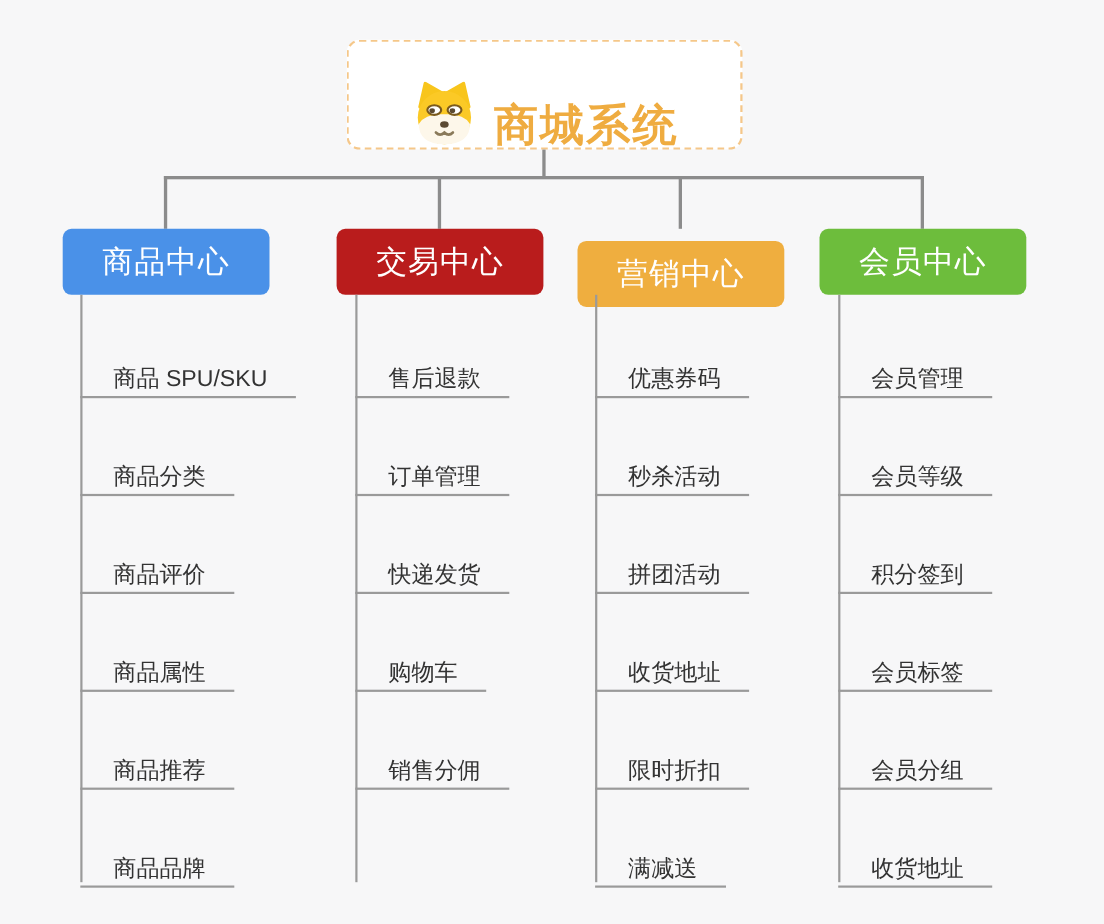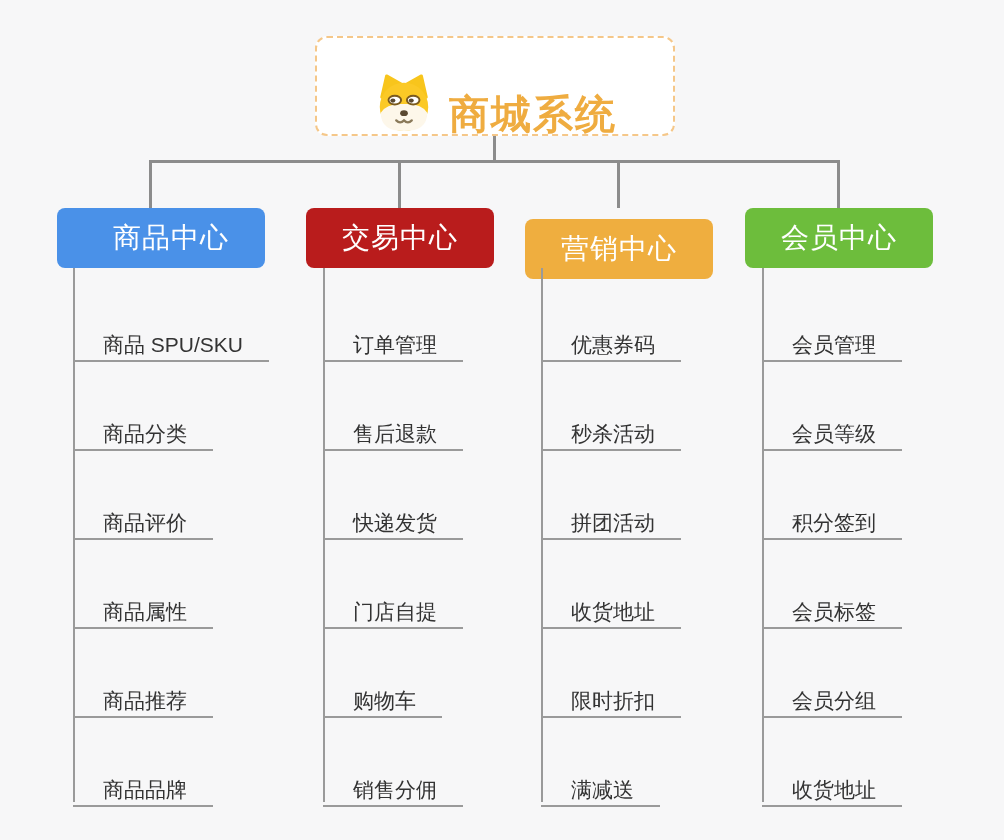--- a/index.html
+++ b/index.html
@@ -83,21 +83,21 @@
     <span class="root-title" style="color: rgb(239, 172, 64);">商城系统</span>
   </div>
 
   <div class="conn v" style="left:493px;top:136px;height:26px"></div>
   <div class="conn h" style="left:149px;top:160px;width:690px"></div>
   <div class="conn v" style="left:149px;top:160px;height:48px"></div>
   <div class="conn v" style="left:398px;top:160px;height:48px"></div>
   <div class="conn v" style="left:617px;top:160px;height:48px"></div>
   <div class="conn v" style="left:837px;top:160px;height:48px"></div>
 
-  <div class="branch-header" style="left: 57px; background: rgb(74, 145, 232); padding-left: 20px;">
+  <div class="branch-header" style="left: 57px; background: rgb(74, 145, 232);">
     <span>商品中心</span>
   </div>
   <div class="branch-header" style="left: 306px; background: #b91c1c;">
     <span>交易中心</span>
   </div>
   <div class="branch-header" style="left: 525px; background: rgb(239, 174, 63); margin-top: 11px;">
     <span>营销中心</span>
   </div>
   <div class="branch-header" style="left: 745px; background: rgb(109, 189, 60);">
     <span>会员中心</span>
@@ -106,24 +106,23 @@
   <div class="branch-col" style="left:73px">
     <div class="node-item">商品 SPU/SKU</div>
     <div class="node-item">商品分类</div>
     <div class="node-item">商品评价</div>
     <div class="node-item">商品属性</div>
     <div class="node-item">商品推荐</div>
     <div class="node-item">商品品牌</div>
   </div>
 
   <div class="branch-col" style="left:323px">
+    <div class="node-item">售后退款</div>
     <div class="node-item">订单管理</div>
-    <div class="node-item">售后退款</div>
     <div class="node-item">快递发货</div>
-    <div class="node-item">门店自提</div>
     <div class="node-item">购物车</div>
     <div class="node-item">销售分佣</div>
   </div>
 
   <div class="branch-col" style="left:541px">
     <div class="node-item">优惠券码</div>
     <div class="node-item">秒杀活动</div>
     <div class="node-item">拼团活动</div>
     <div class="node-item">收货地址</div>
     <div class="node-item">限时折扣</div>

